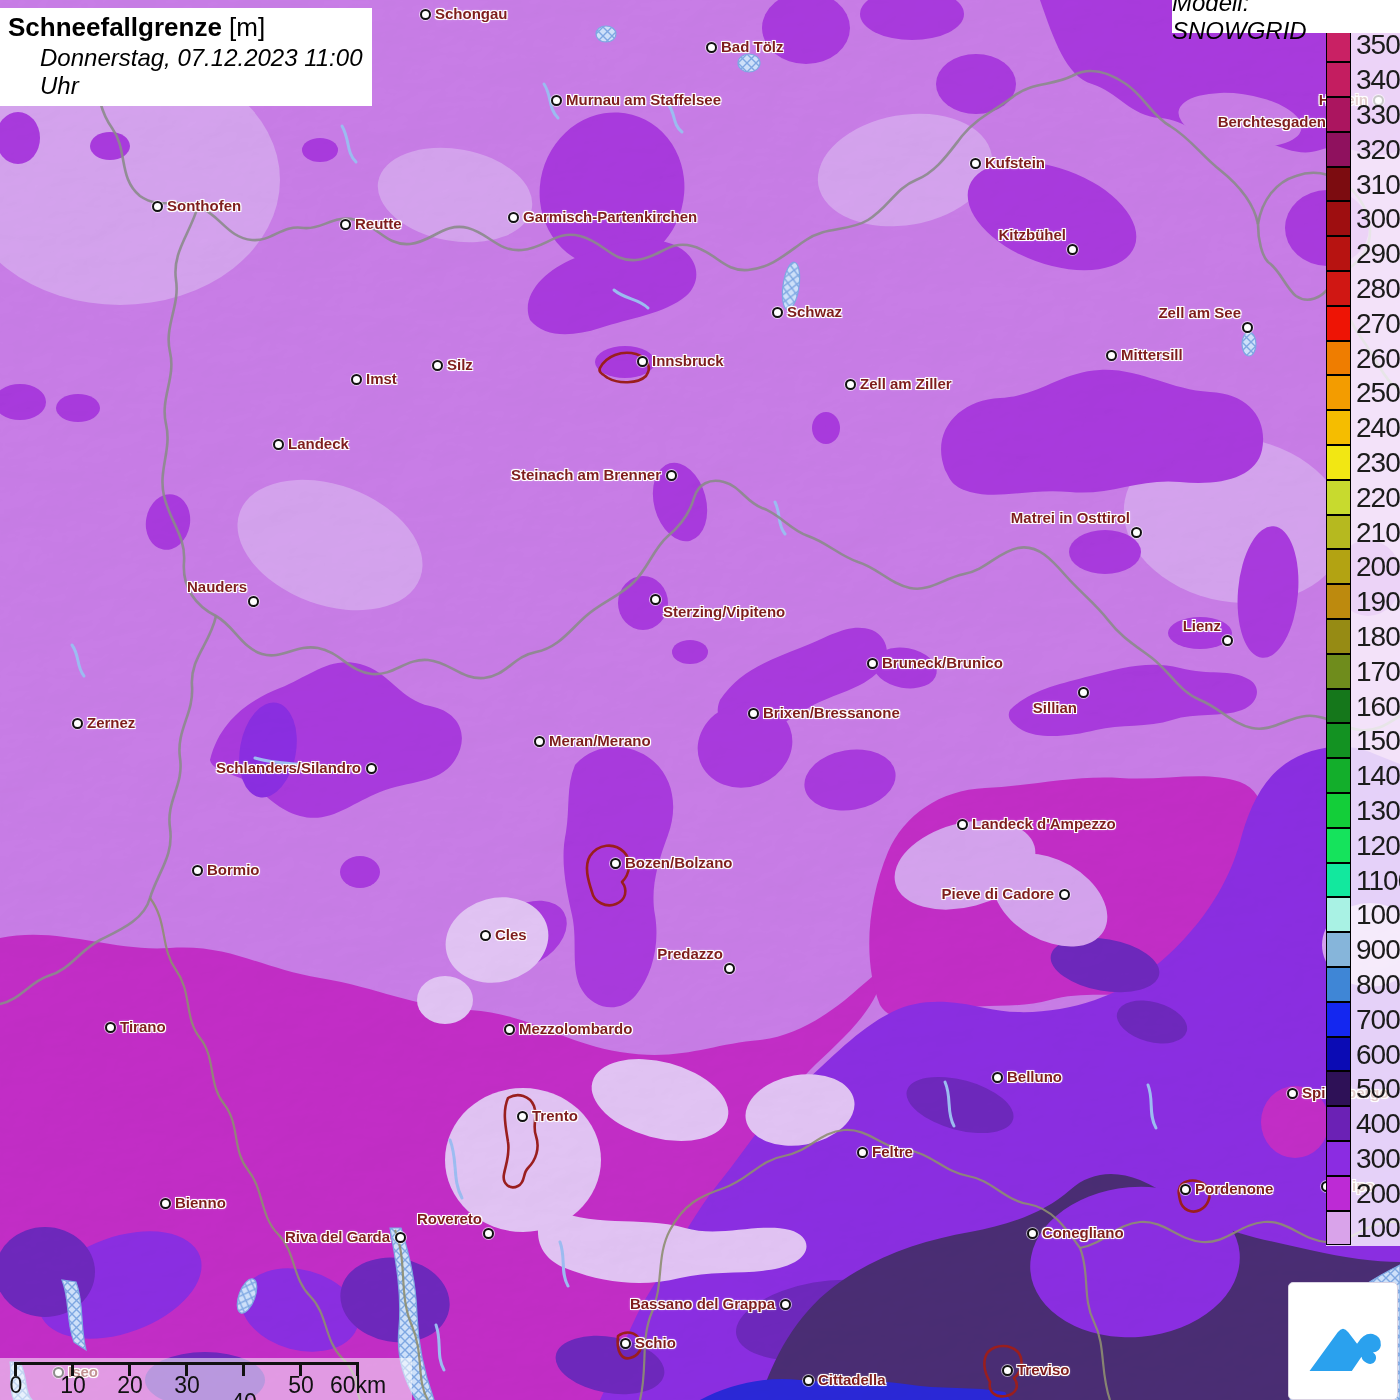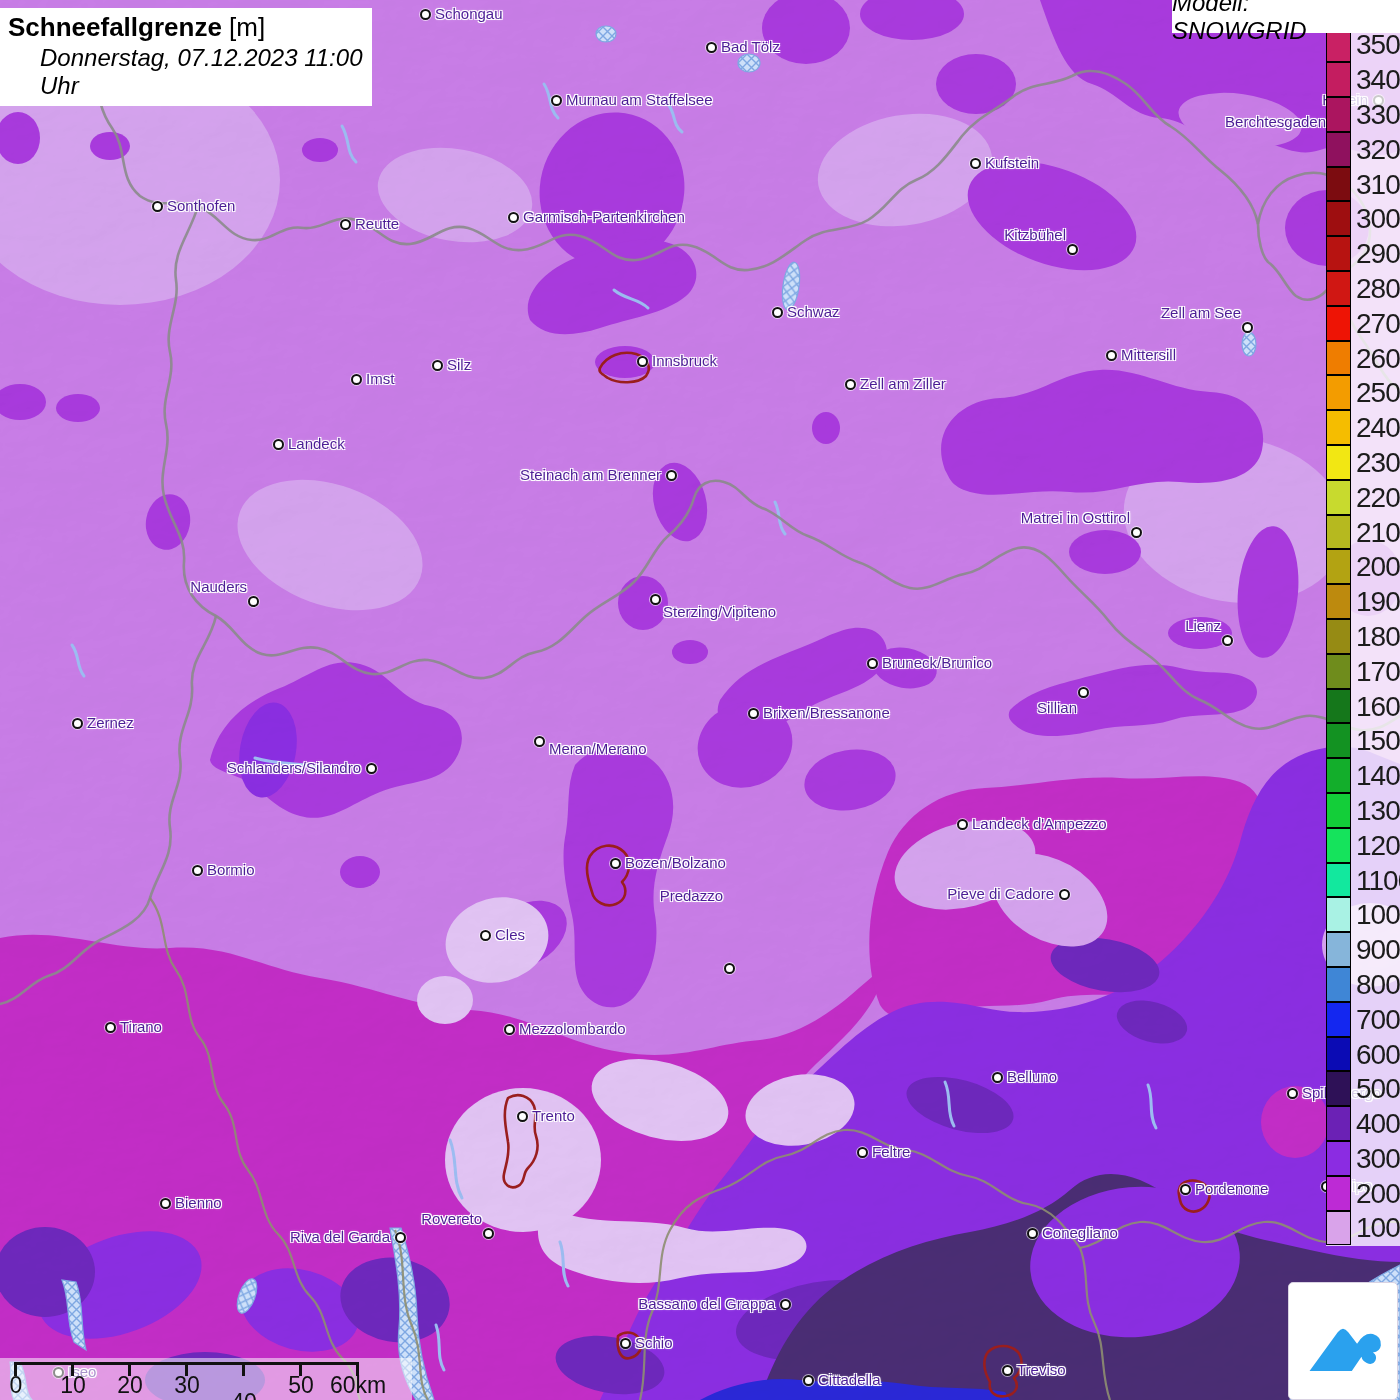--- a/index.html
+++ b/index.html
@@ -21,21 +21,21 @@
   .cb-swatch{width:25px;height:100%;border:1px solid #000;margin-top:-1px;box-sizing:border-box;flex:none;}
   .cb-label{font-size:28px;color:#1b1b1b;margin-left:5px;letter-spacing:-1px;}
   #scalebar{position:absolute;left:0;top:1358px;width:412px;height:42px;
             background:rgba(255,255,255,.52);z-index:2;}
   .sb-line{position:absolute;top:4px;height:3px;background:#111;}
   .sb-tick{position:absolute;top:4px;width:3px;height:14px;background:#111;}
   .sb-label{position:absolute;top:14px;transform:translateX(-50%);font-size:23px;color:#111;}
   #cities{position:absolute;inset:0;z-index:3;}
   .dot{position:absolute;width:11px;height:11px;border-radius:50%;background:#fff;
        border:2.2px solid #111;box-sizing:border-box;box-shadow:0 0 0 1px rgba(255,255,255,.6);}
-  .clabel{position:absolute;font-size:15px;font-weight:normal;color:#4c1d95;white-space:nowrap;
+  .clabel{position:absolute;font-size:15px;font-weight:bold;color:#7f1d1d;white-space:nowrap;
        text-shadow:-1px -1px 0 #fff,1px -1px 0 #fff,-1px 1px 0 #fff,1px 1px 0 #fff,0 0 3px #fff;}
   #titlebox{position:absolute;left:0;top:8px;width:372px;background:#fff;z-index:4;
             padding:4px 8px 6px 8px;box-sizing:border-box;}
   #title-line1{font-size:26px;color:#000;}
   #title-line1 b{font-weight:bold;}
   #title-line2{font-size:24px;font-style:italic;color:#000;margin-top:1px;margin-left:32px;}
   #modelbox{position:absolute;right:0;top:0;width:228px;height:33px;background:#fff;z-index:4;
             display:flex;align-items:center;justify-content:flex-end;padding-right:16px;box-sizing:border-box;}
   #model-label{font-size:24px;font-style:italic;color:#000;}
   #logo-geosphere{position:absolute;left:1192px;top:1286px;width:92px;height:114px;background:#fff;
@@ -421,35 +421,35 @@
       <div class="clabel" style="left: 1221px; top: 634px; transform: translate(-100%, -100%);">Lienz</div>
       <div class="dot" style="left: 866.5px; top: 657.5px;"></div>
       <div class="clabel" style="left: 882px; top: 663px; transform: translate(0px, -54%);">Bruneck/Brunico</div>
       <div class="dot" style="left: 1077.5px; top: 686.5px;"></div>
       <div class="clabel" style="left: 1077px; top: 699px; transform: translate(-100%, 0px);">Sillian</div>
       <div class="dot" style="left: 747.5px; top: 707.5px;"></div>
       <div class="clabel" style="left: 763px; top: 713px; transform: translate(0px, -54%);">Brixen/Bressanone</div>
       <div class="dot" style="left: 71.5px; top: 717.5px;"></div>
       <div class="clabel" style="left: 87px; top: 723px; transform: translate(0px, -54%);">Zernez</div>
       <div class="dot" style="left: 533.5px; top: 735.5px;"></div>
-      <div class="clabel" style="left: 549px; top: 741px; transform: translate(0px, -54%); margin-top: 8px;">Meran/Merano</div>
+      <div class="clabel" style="left: 549px; top: 741px; transform: translate(0px, -54%);">Meran/Merano</div>
       <div class="dot" style="left: 365.5px; top: 762.5px;"></div>
       <div class="clabel" style="left: 361px; top: 768px; transform: translate(-100%, -54%);">Schlanders/Silandro</div>
       <div class="dot" style="left: 956.5px; top: 818.5px;"></div>
       <div class="clabel" style="left: 972px; top: 824px; transform: translate(0px, -54%);">Landeck d'Ampezzo</div>
       <div class="dot" style="left: 191.5px; top: 864.5px;"></div>
       <div class="clabel" style="left: 207px; top: 870px; transform: translate(0px, -54%);">Bormio</div>
       <div class="dot" style="left: 609.5px; top: 857.5px;"></div>
       <div class="clabel" style="left: 625px; top: 863px; transform: translate(0px, -54%);">Bozen/Bolzano</div>
       <div class="dot" style="left: 1058.5px; top: 888.5px;"></div>
       <div class="clabel" style="left: 1054px; top: 894px; transform: translate(-100%, -54%);">Pieve di Cadore</div>
       <div class="dot" style="left: 479.5px; top: 929.5px;"></div>
       <div class="clabel" style="left: 495px; top: 935px; transform: translate(0px, -54%);">Cles</div>
       <div class="dot" style="left: 723.5px; top: 962.5px;"></div>
-      <div class="clabel" style="left: 723px; top: 904px; transform: translate(-100%, -100%);">Predazzo</div>
+      <div class="clabel" style="left: 723px; top: 962px; transform: translate(-100%, -100%);">Predazzo</div>
       <div class="dot" style="left: 104.5px; top: 1021.5px;"></div>
       <div class="clabel" style="left: 120px; top: 1027px; transform: translate(0px, -54%);">Tirano</div>
       <div class="dot" style="left: 503.5px; top: 1023.5px;"></div>
       <div class="clabel" style="left: 519px; top: 1029px; transform: translate(0px, -54%);">Mezzolombardo</div>
       <div class="dot" style="left: 991.5px; top: 1071.5px;"></div>
       <div class="clabel" style="left: 1007px; top: 1077px; transform: translate(0px, -54%);">Belluno</div>
       <div class="dot" style="left: 516.5px; top: 1110.5px;"></div>
       <div class="clabel" style="left: 532px; top: 1116px; transform: translate(0px, -54%);">Trento</div>
       <div class="dot" style="left: 856.5px; top: 1146.5px;"></div>
       <div class="clabel" style="left: 872px; top: 1152px; transform: translate(0px, -54%);">Feltre</div>

